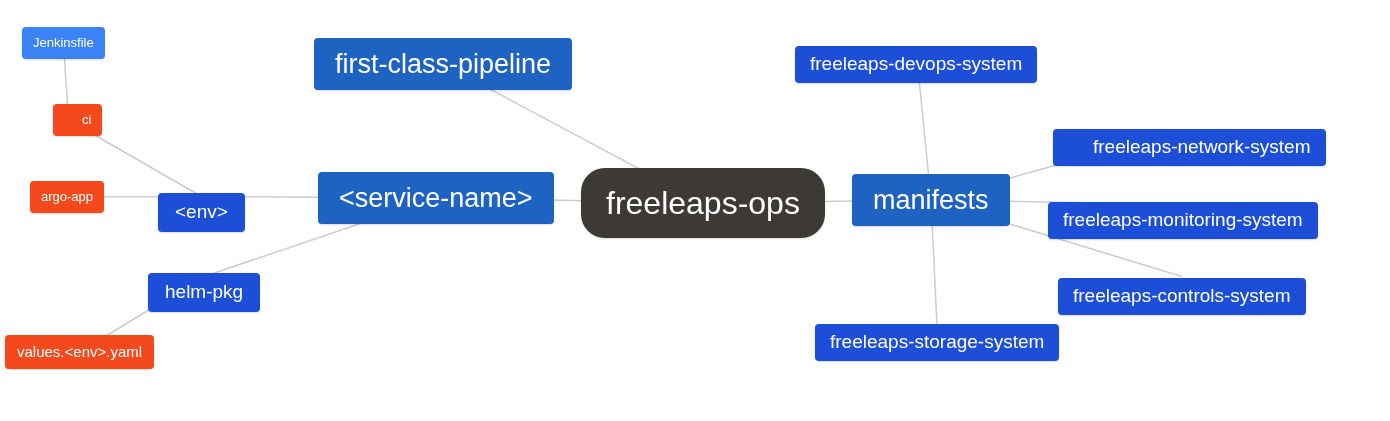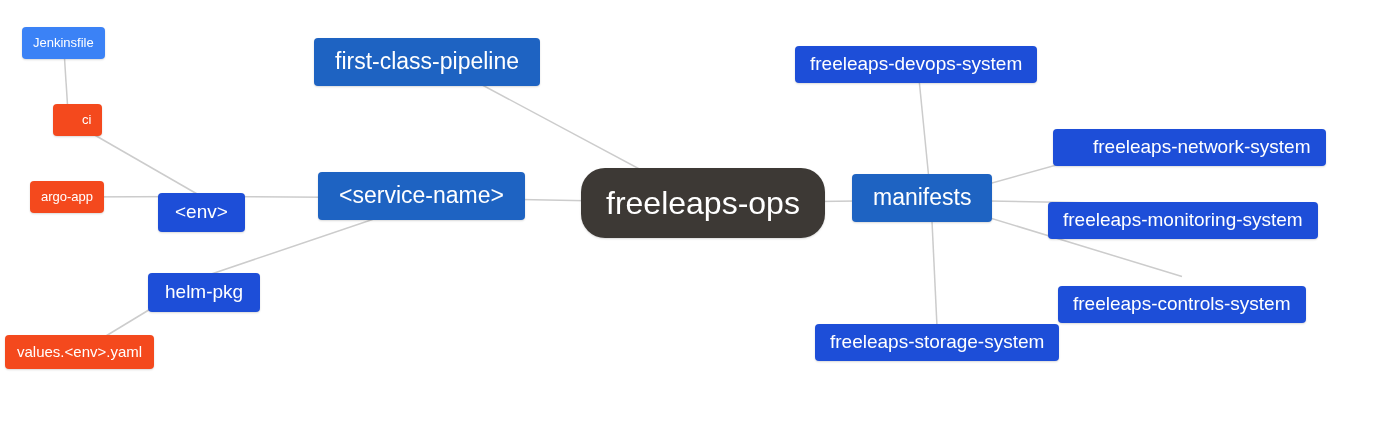--- a/index.html
+++ b/index.html
@@ -37,38 +37,38 @@
   .c-blue   { background: #1e63c2; }
   .c-green  { background: #1d4ed8; margin-top: 16px; }
   .c-orange { background: #f4491d; }
   .c-amber  { background: #3b82f6; }
   .c-dark   { background: #3d3935; border-radius: 24px; }
 
   .sz-small { font-size: 13px; padding: 8px 11px; }
   .sz-smallwide { font-size: 15px; padding: 8px 12px; }
   .sz-med   { font-size: 19px; padding: 8px 17px; text-align: right; }
   .sz-sys   { font-size: 19px; padding: 7px 15px; }
-  .sz-big   { font-size: 23px; padding: 10px 21px; }
+  .sz-big   { font-size: 27px; padding: 10px 21px; }
   .sz-root  { font-size: 32px; padding: 16px 25px; }
 
   
   #n-jenkinsfile   { left: 22px;   top: 27px;  }
   #n-ci            { left: 53px;   top: 104px; padding-left: 29px; }
   #n-argo-app      { left: 30px;   top: 181px; }
   #n-env           { left: 158px;  top: 177px; }
   #n-helm-pkg      { left: 148px;  top: 257px; }
   #n-values        { left: 5px;    top: 335px; }
   #n-fcp           { left: 314px;  top: 38px;  }
   #n-service       { left: 318px;  top: 172px; }
   #n-root          { left: 581px;  top: 168px; }
   #n-manifests     { left: 852px;  top: 174px; }
   #n-devops        { left: 795px;  top: 30px;  }
   #n-network       { left: 1053px; top: 113px; padding-left: 40px; }
   #n-monitoring    { left: 1048px; top: 186px; }
-  #n-controls      { left: 1058px; top: 270px; }
+  #n-controls      { left: 1058px; top: 262px; }
   #n-storage       { left: 815px;  top: 308px; }
 </style>
 </head>
 <body>
 
 <div id="canvas">
 
   <svg id="edges">
       <line x1="63.5" y1="43" x2="68.5" y2="120" stroke="#cccccc" stroke-width="1.5"></line>
       <line x1="68.5" y1="120" x2="201.5" y2="196.5" stroke="#cccccc" stroke-width="1.5"></line>

